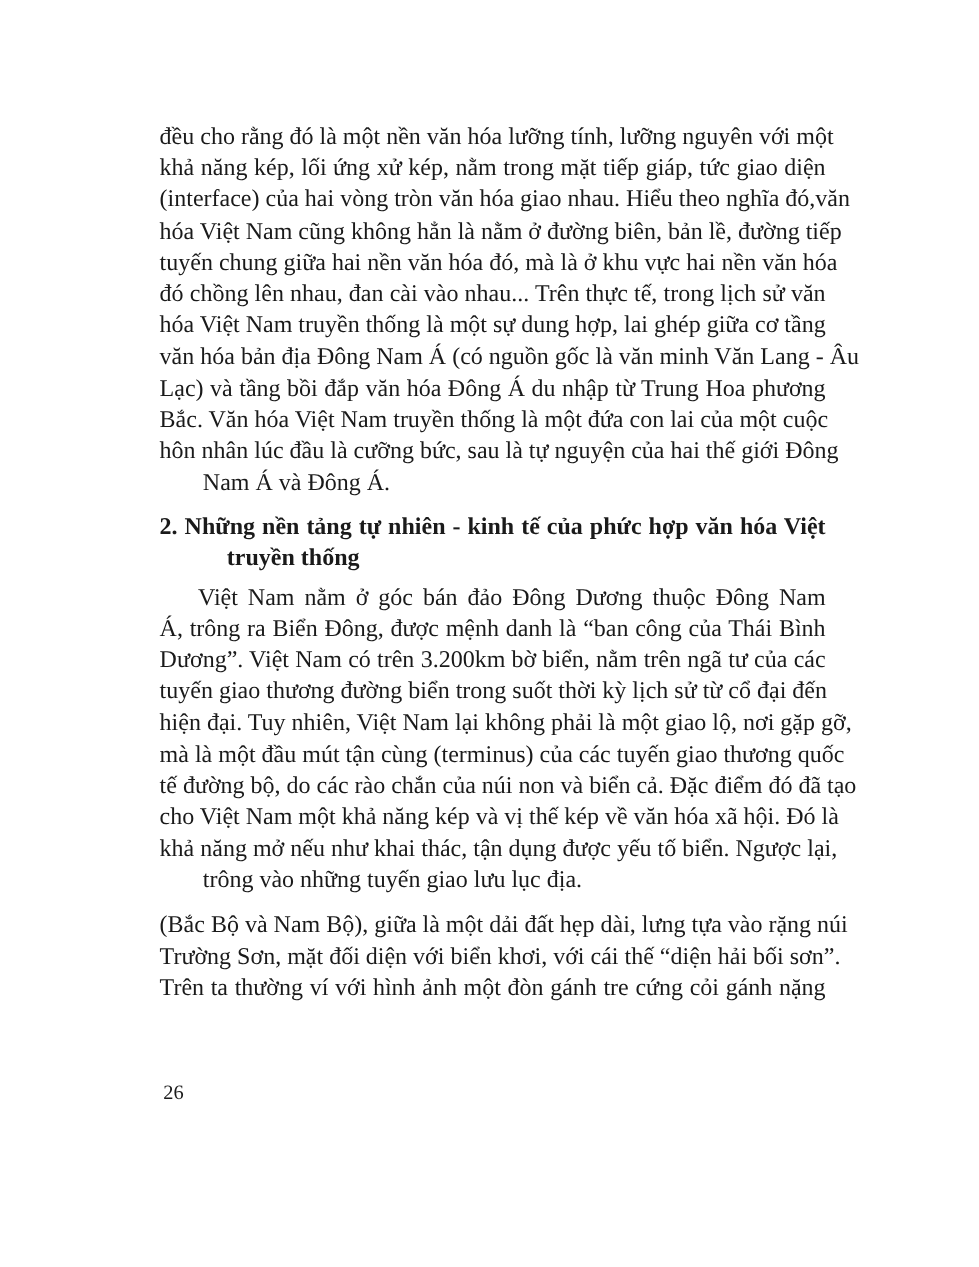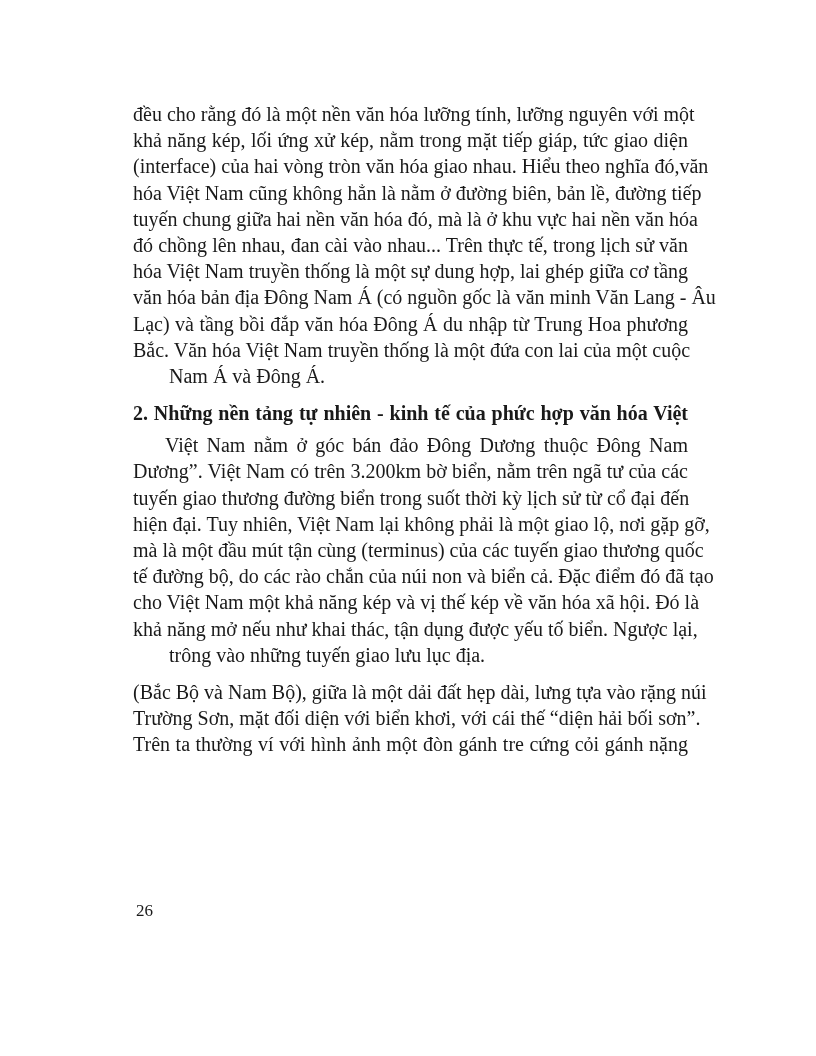--- a/index.html
+++ b/index.html
@@ -63,33 +63,36 @@
     <span class="line">đều cho rằng đó là một nền văn hóa lưỡng tính, lưỡng nguyên với một</span>
     <span class="line">khả năng kép, lối ứng xử kép, nằm trong mặt tiếp giáp, tức giao diện</span>
     <span class="line">(interface) của hai vòng tròn văn hóa giao nhau. Hiểu theo nghĩa đó,văn</span>
     <span class="line">hóa Việt Nam cũng không hẳn là nằm ở đường biên, bản lề, đường tiếp</span>
     <span class="line">tuyến chung giữa hai nền văn hóa đó, mà là ở khu vực hai nền văn hóa</span>
     <span class="line">đó chồng lên nhau, đan cài vào nhau... Trên thực tế, trong lịch sử văn</span>
     <span class="line">hóa Việt Nam truyền thống là một sự dung hợp, lai ghép giữa cơ tầng</span>
     <span class="line">văn hóa bản địa Đông Nam Á (có nguồn gốc là văn minh Văn Lang - Âu</span>
     <span class="line">Lạc) và tầng bồi đắp văn hóa Đông Á du nhập từ Trung Hoa phương</span>
     <span class="line">Bắc. Văn hóa Việt Nam truyền thống là một đứa con lai của một cuộc</span>
+    <span class="line">hôn nhân lúc đầu là cưỡng bức, sau là tự nguyện của hai thế giới Đông</span>
     <span class="line last">Nam Á và Đông Á.</span>
   </div>
 
   <div class="para-gap"></div>
 
   <div class="heading">
     <span class="line">2. Những nền tảng tự nhiên - kinh tế của phức hợp văn hóa Việt</span>
+    <span class="line last cont">truyền thống</span>
   </div>
 
   <div class="para-gap" style="height:6px"></div>
 
   <div>
     <span class="line indent">Việt Nam nằm ở góc bán đảo Đông Dương thuộc Đông Nam</span>
+    <span class="line">Á, trông ra Biển Đông, được mệnh danh là “ban công của Thái Bình</span>
     <span class="line">Dương”. Việt Nam có trên 3.200km bờ biển, nằm trên ngã tư của các</span>
     <span class="line">tuyến giao thương đường biển trong suốt thời kỳ lịch sử từ cổ đại đến</span>
     <span class="line">hiện đại. Tuy nhiên, Việt Nam lại không phải là một giao lộ, nơi gặp gỡ,</span>
     <span class="line">mà là một đầu mút tận cùng (terminus) của các tuyến giao thương quốc</span>
     <span class="line">tế đường bộ, do các rào chắn của núi non và biển cả. Đặc điểm đó đã tạo</span>
     <span class="line">cho Việt Nam một khả năng kép và vị thế kép về văn hóa xã hội. Đó là</span>
     <span class="line">khả năng mở nếu như khai thác, tận dụng được yếu tố biển. Ngược lại,</span>
     <span class="line last">trông vào những tuyến giao lưu lục địa.</span>
   </div>
 

